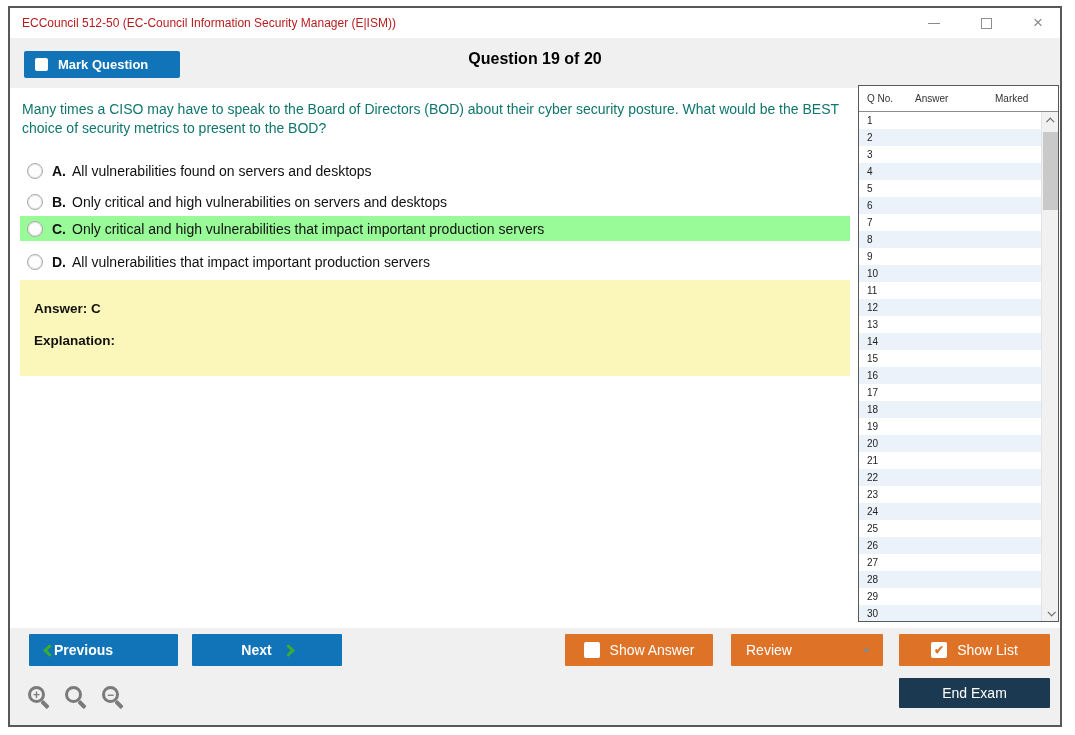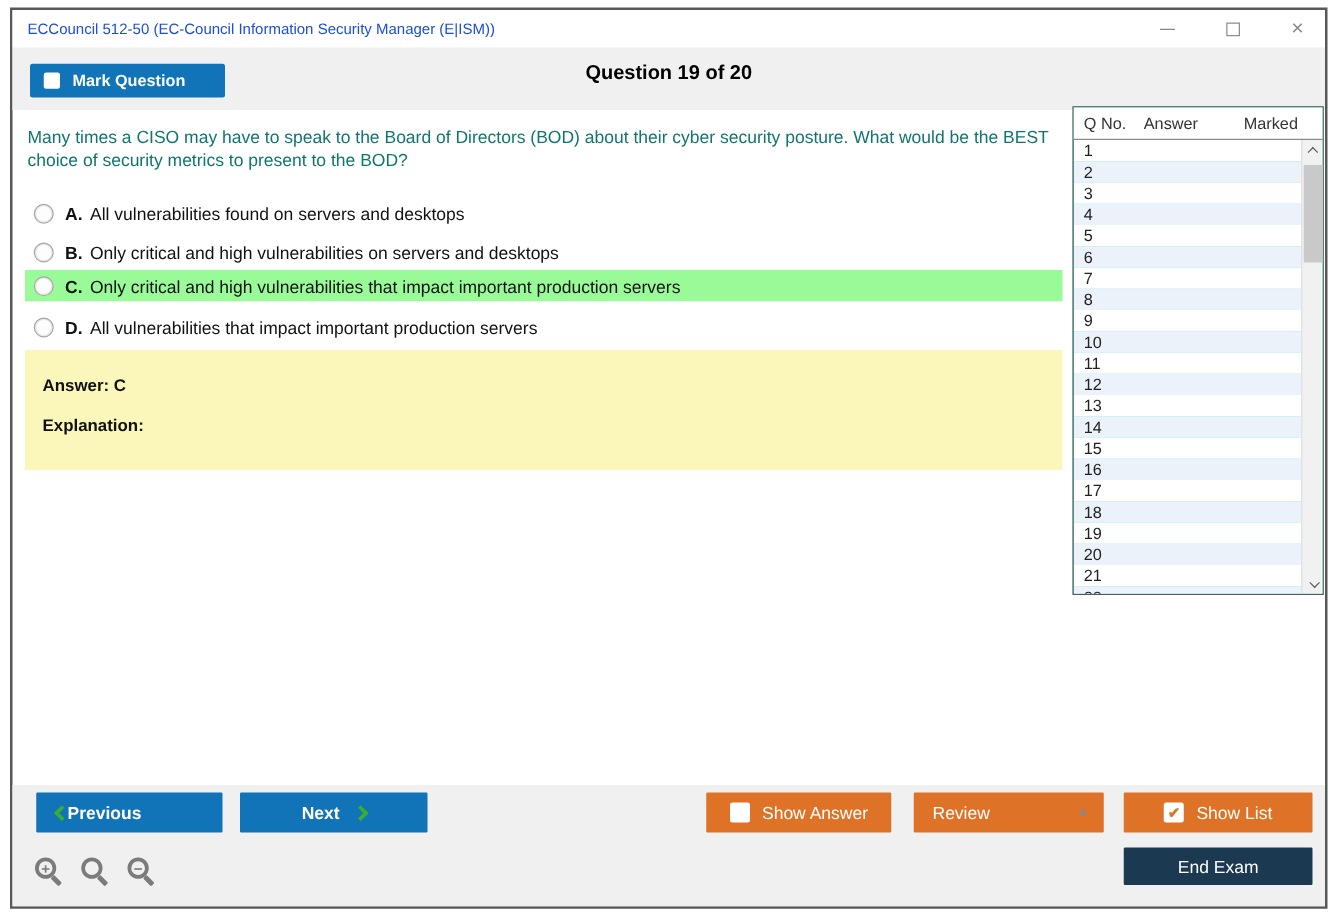--- a/index.html
+++ b/index.html
@@ -6,21 +6,21 @@
   html,body { background:#fff; }
   body { font-family:"Liberation Sans", sans-serif; }
   .stage { position:relative; width:1075px; height:735px; background:#fff; overflow:hidden; }
 
   .window { position:absolute; left:8px; top:6px; width:1054px; height:721px;
             border:2px solid #57585a; background:#fff; }
 
   
   .titlebar { position:absolute; left:0; top:0; width:100%; height:30px; background:#fff;
               display:flex; align-items:center; }
-  .titlebar .title { padding-left:12px; font-size:12px; color:#1d4ed8; }
+  .titlebar .title { padding-left:12px; font-size:12px; color:#b91c1c; }
   .win-controls { position:absolute; right:14px; top:0; height:30px; display:flex; align-items:center; gap:36px; }
   .wc { width:16px; height:16px; display:flex; align-items:center; justify-content:center; color:#8a8a8a; cursor:default; }
   .wc-min-line { display:block; width:12px; border-top:1px solid #8a8a8a; }
   .wc-max-box { display:block; width:11px; height:11px; border:1px solid #8f8f8f; }
   .wc-close { font-size:17px; line-height:16px; color:#8a8a8a; }
 
   
   .header-strip { position:absolute; left:0; top:30px; width:100%; height:50px; background:#f0f0f0; }
   .mark-btn { position:absolute; left:14px; top:13px; width:156px; height:27px; background:#1173b8;
               border-radius:2px; display:flex; align-items:center; gap:10px; padding-left:11px; cursor:pointer; }
@@ -40,22 +40,22 @@
            box-shadow:inset 0 0 0 1px #e8e8e8; flex:0 0 auto; }
   .opt-letter { font-size:14px; font-weight:bold; color:#111; }
   .opt-text { font-size:14px; color:#111; margin-left:-3px; }
 
   .answer-box { position:absolute; left:10px; top:272px; width:830px; height:96px;
                 background:#fbf7bb; padding:21px 14px; }
   .answer-box .ans { font-size:13.5px; font-weight:bold; color:#111; }
   .answer-box .exp { font-size:13.5px; font-weight:bold; color:#111; margin-top:17px; }
 
   
-  .panel { position:absolute; left:848px; top:77px; width:201px; height:391px;
-           border:1px solid #57585a; background:#5eead4; font-size:13px; }
+  .panel { position:absolute; left:848px; top:77px; width:201px; height:537px;
+           border:1px solid #57585a; background:#f0abfc; font-size:10px; }
   .panel-header { position:absolute; left:0; top:0; right:0; height:26px; background:#fff;
                   border-bottom:1px solid #8c8c8c; display:flex; align-items:center; color:#333; }
   .panel-header .h1 { margin-left:8px; width:48px; }
   .panel-header .h2 { width:80px; }
   .panel-header .h3 { flex:1; }
   .panel-list { position:absolute; left:0; top:26px; right:17px; bottom:0; overflow:hidden; }
   .qrow { height:17px; display:flex; align-items:center; background:#fff; color:#222; cursor:pointer; }
   .qrow.alt { background:#ebf2f9; }
   .qrow .c1 { margin-left:8px; width:48px; }
   .qrow .c2 { width:80px; }

